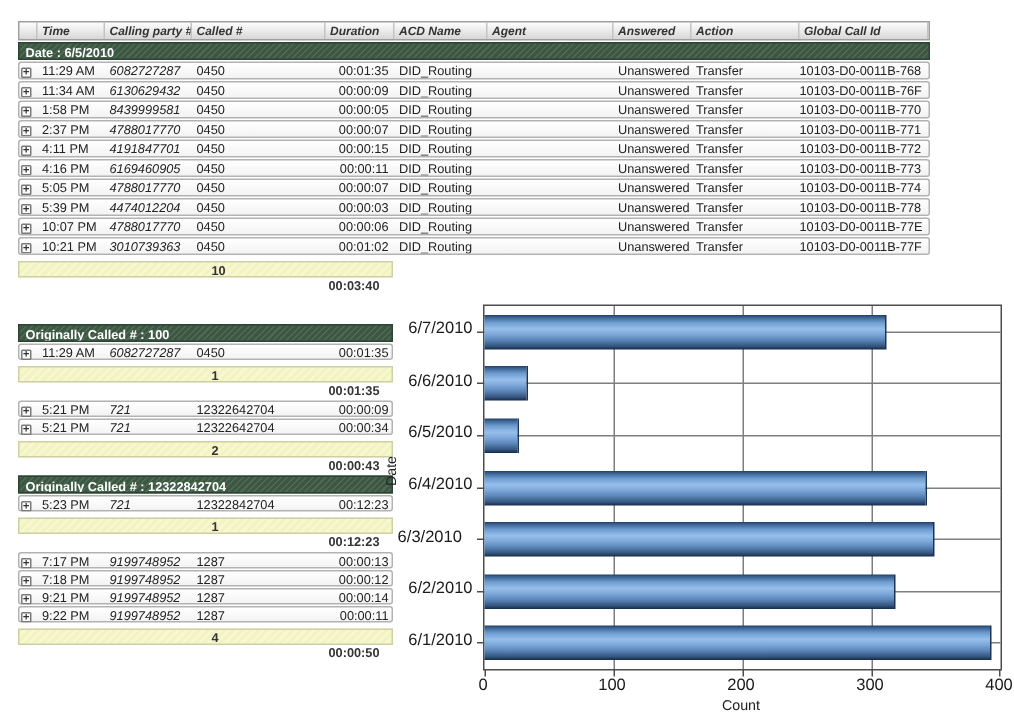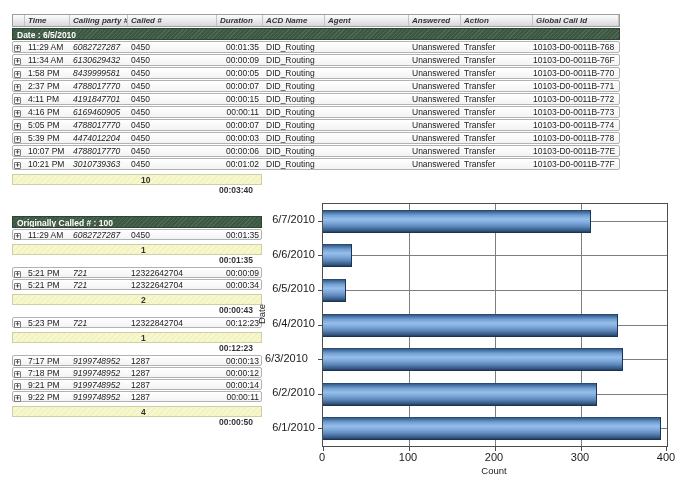--- a/index.html
+++ b/index.html
@@ -240,20 +240,21 @@
           <div class="td c3 f-called">12322642704</div>
           <div class="td c4 f-duration">00:00:34</div>
         </div>
         <div class="sumrow">
           <div class="sum-spacer"></div>
           <div class="sum-count">2</div>
           <div class="sum-dur">00:00:43</div>
         </div>
       </div>
       <div class="gsec">
+        <div class="ghead">Originally Called # : 12322842704</div>
         <div class="trow">
           <div class="td c0" style="padding-left: 0px;"><span class="expand">+</span></div>
           <div class="td c1 f-time">5:23 PM</div>
           <div class="td c2 f-calling-party">721</div>
           <div class="td c3 f-called">12322842704</div>
           <div class="td c4 f-duration">00:12:23</div>
         </div>
         <div class="sumrow">
           <div class="sum-spacer"></div>
           <div class="sum-count">1</div>

